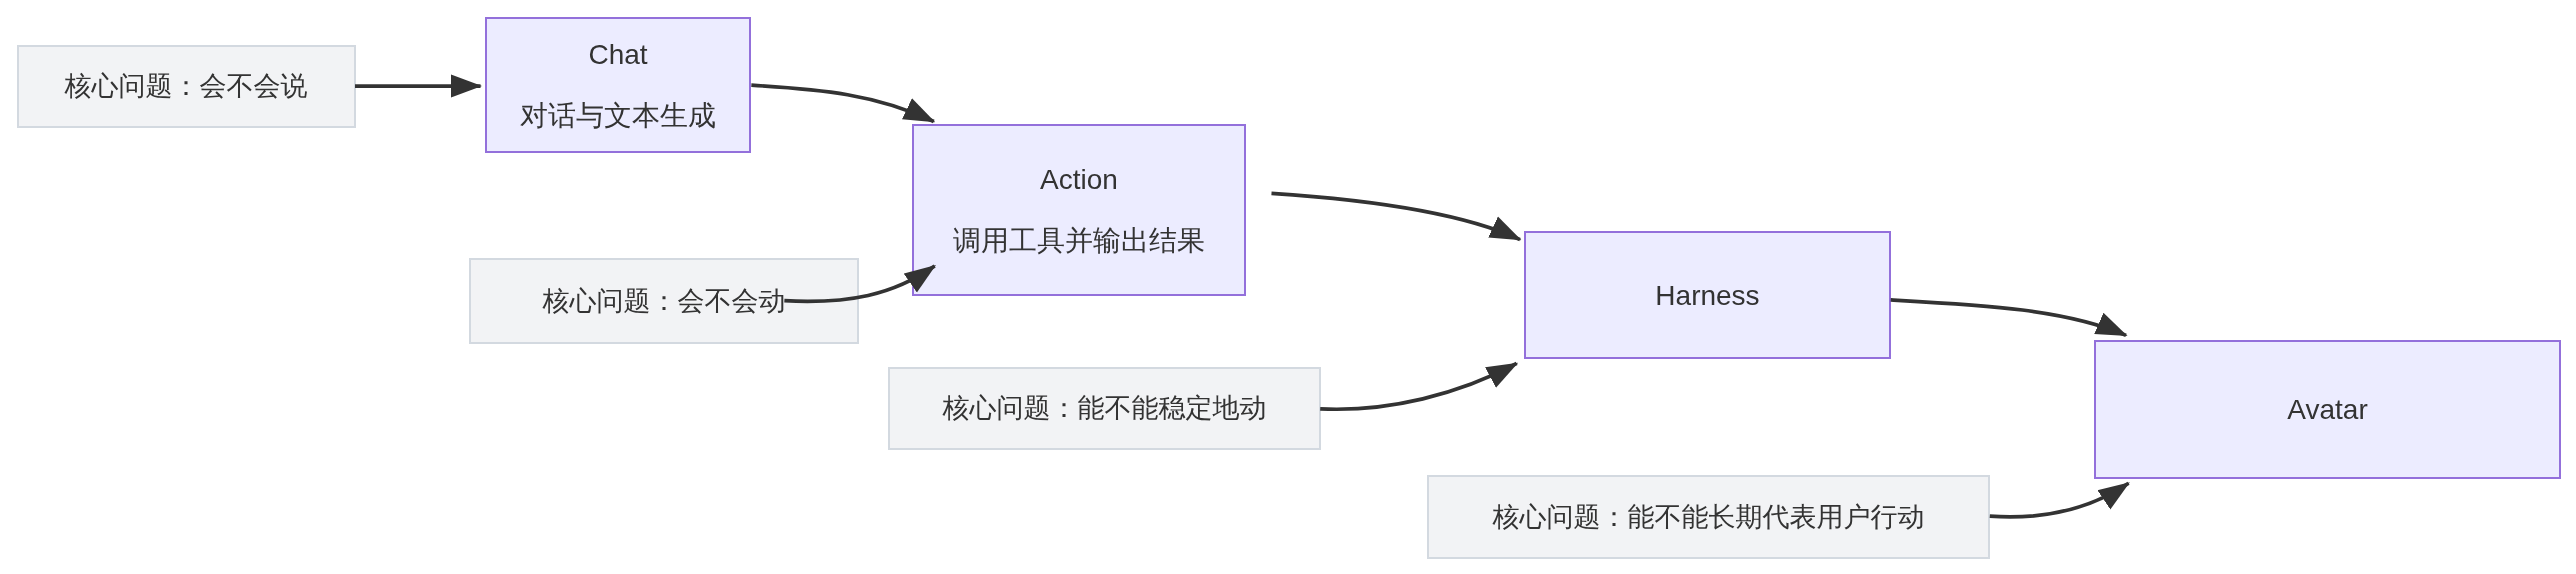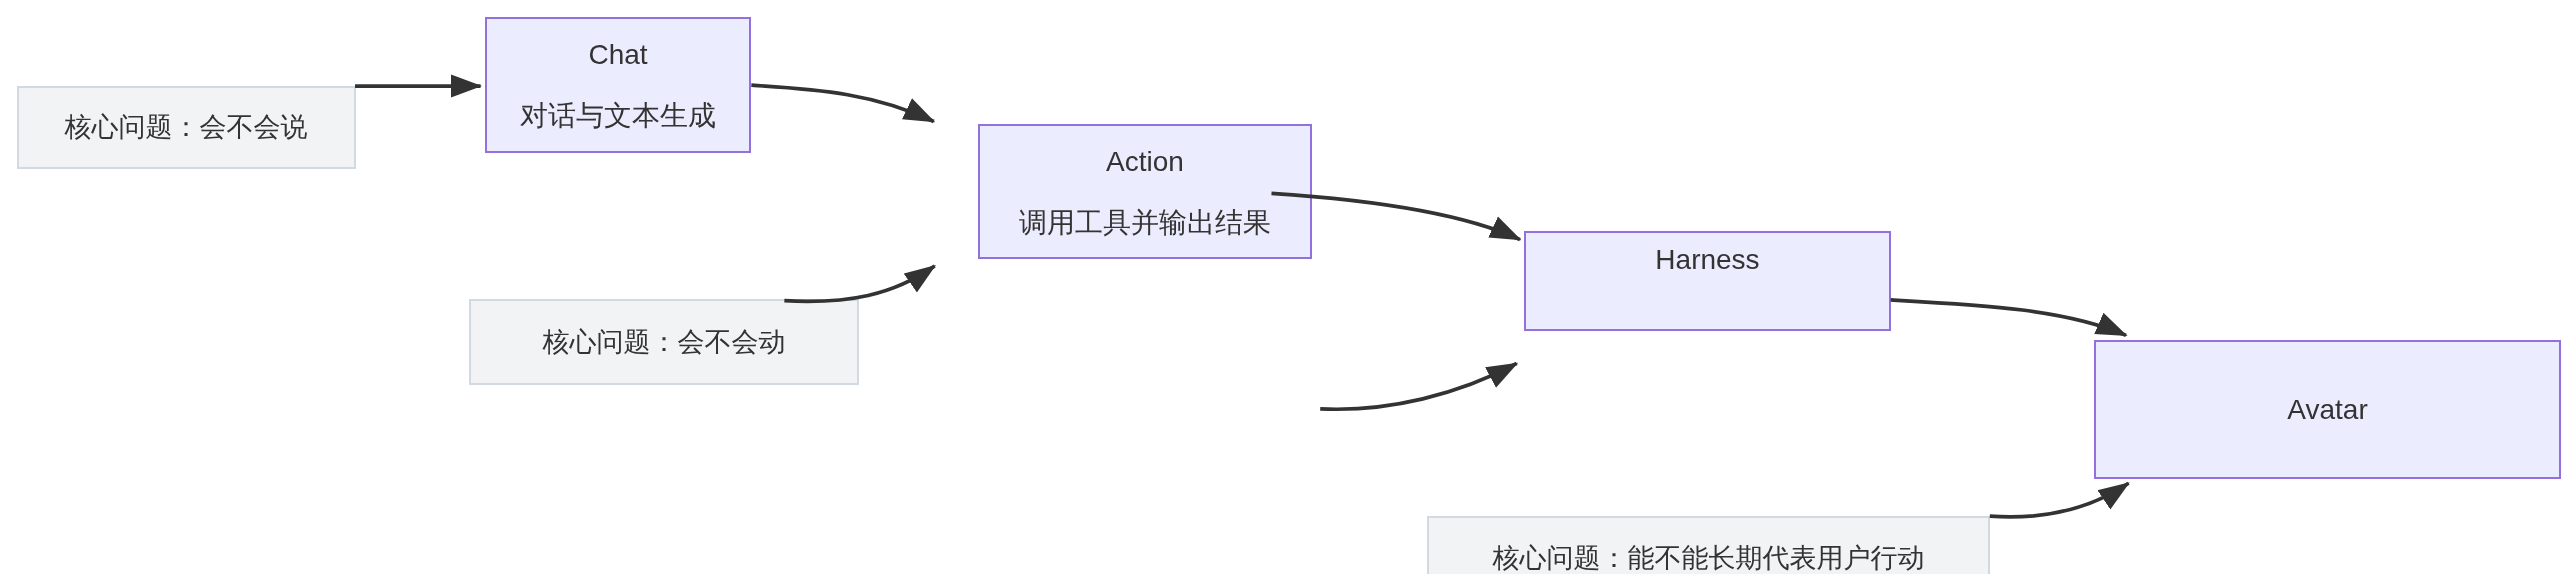--- a/index.html
+++ b/index.html
@@ -30,21 +30,20 @@
     border: 2.5px solid #9370DB;
     font-size: 28px;
     line-height: 53px;
     gap: 8px;
   }
   .question {
     background: #f2f3f5;
     border: 2.5px solid #d3d9e0;
     font-size: 27px;
     line-height: 33px;
-    margin-top: 41px;
   }
   .stage .title, .stage .subtitle { white-space: nowrap; }
   #edges {
     position: absolute;
     left: 0; top: 0;
     width: 2576px;
     height: 575px;
     pointer-events: none;
   }
   #edges path.edge {
@@ -59,36 +58,39 @@
 <div id="canvas">
 
   <div class="node question" style="left:16.5px; top:45px; width:339px; height:83px;">
     <span>核心问题：会不会说</span>
   </div>
 
   <div class="node question" style="left:469px; top:258px; width:390px; height:86px;">
     <span>核心问题：会不会动</span>
   </div>
 
+  <div class="node question" style="left:888px; top:367px; width:433px; height:83px;">
+    <span>核心问题：能不能稳定地动</span>
+  </div>
 
   <div class="node question" style="left:1427px; top:475px; width:563px; height:84px;">
     <span>核心问题：能不能长期代表用户行动</span>
   </div>
 
   <div class="node stage" style="left:485px; top:17.3px; width:266px; height:136px;">
     <span class="title">Chat</span>
     <span class="subtitle">对话与文本生成</span>
   </div>
 
-  <div class="node stage" style="left:978px; top:124px; width:334px; height:135px;">
+  <div class="node stage" style="left:912px; top:124px; width:334px; height:172px;">
     <span class="title">Action</span>
     <span class="subtitle">调用工具并输出结果</span>
   </div>
 
-  <div class="node stage" style="left:1524px; top:231px; width:367px; height:100px;justify-content:space-between;">
+  <div class="node stage" style="left:1524px; top:231px; width:367px; height:128px;">
     <span class="title">Harness</span>
   </div>
 
   <div class="node stage" style="left:2094px; top:340px; width:467px; height:139px;text-align:center;">
     <span class="title">Avatar</span>
   </div>
 
   <svg id="edges" viewBox="0 0 3120 696" xmlns="http://www.w3.org/2000/svg">
     <defs>
       <marker id="arrowhead" viewBox="0 0 38 30" markerWidth="38" markerHeight="30" refX="36" refY="15" markerUnits="userSpaceOnUse" orient="auto">

